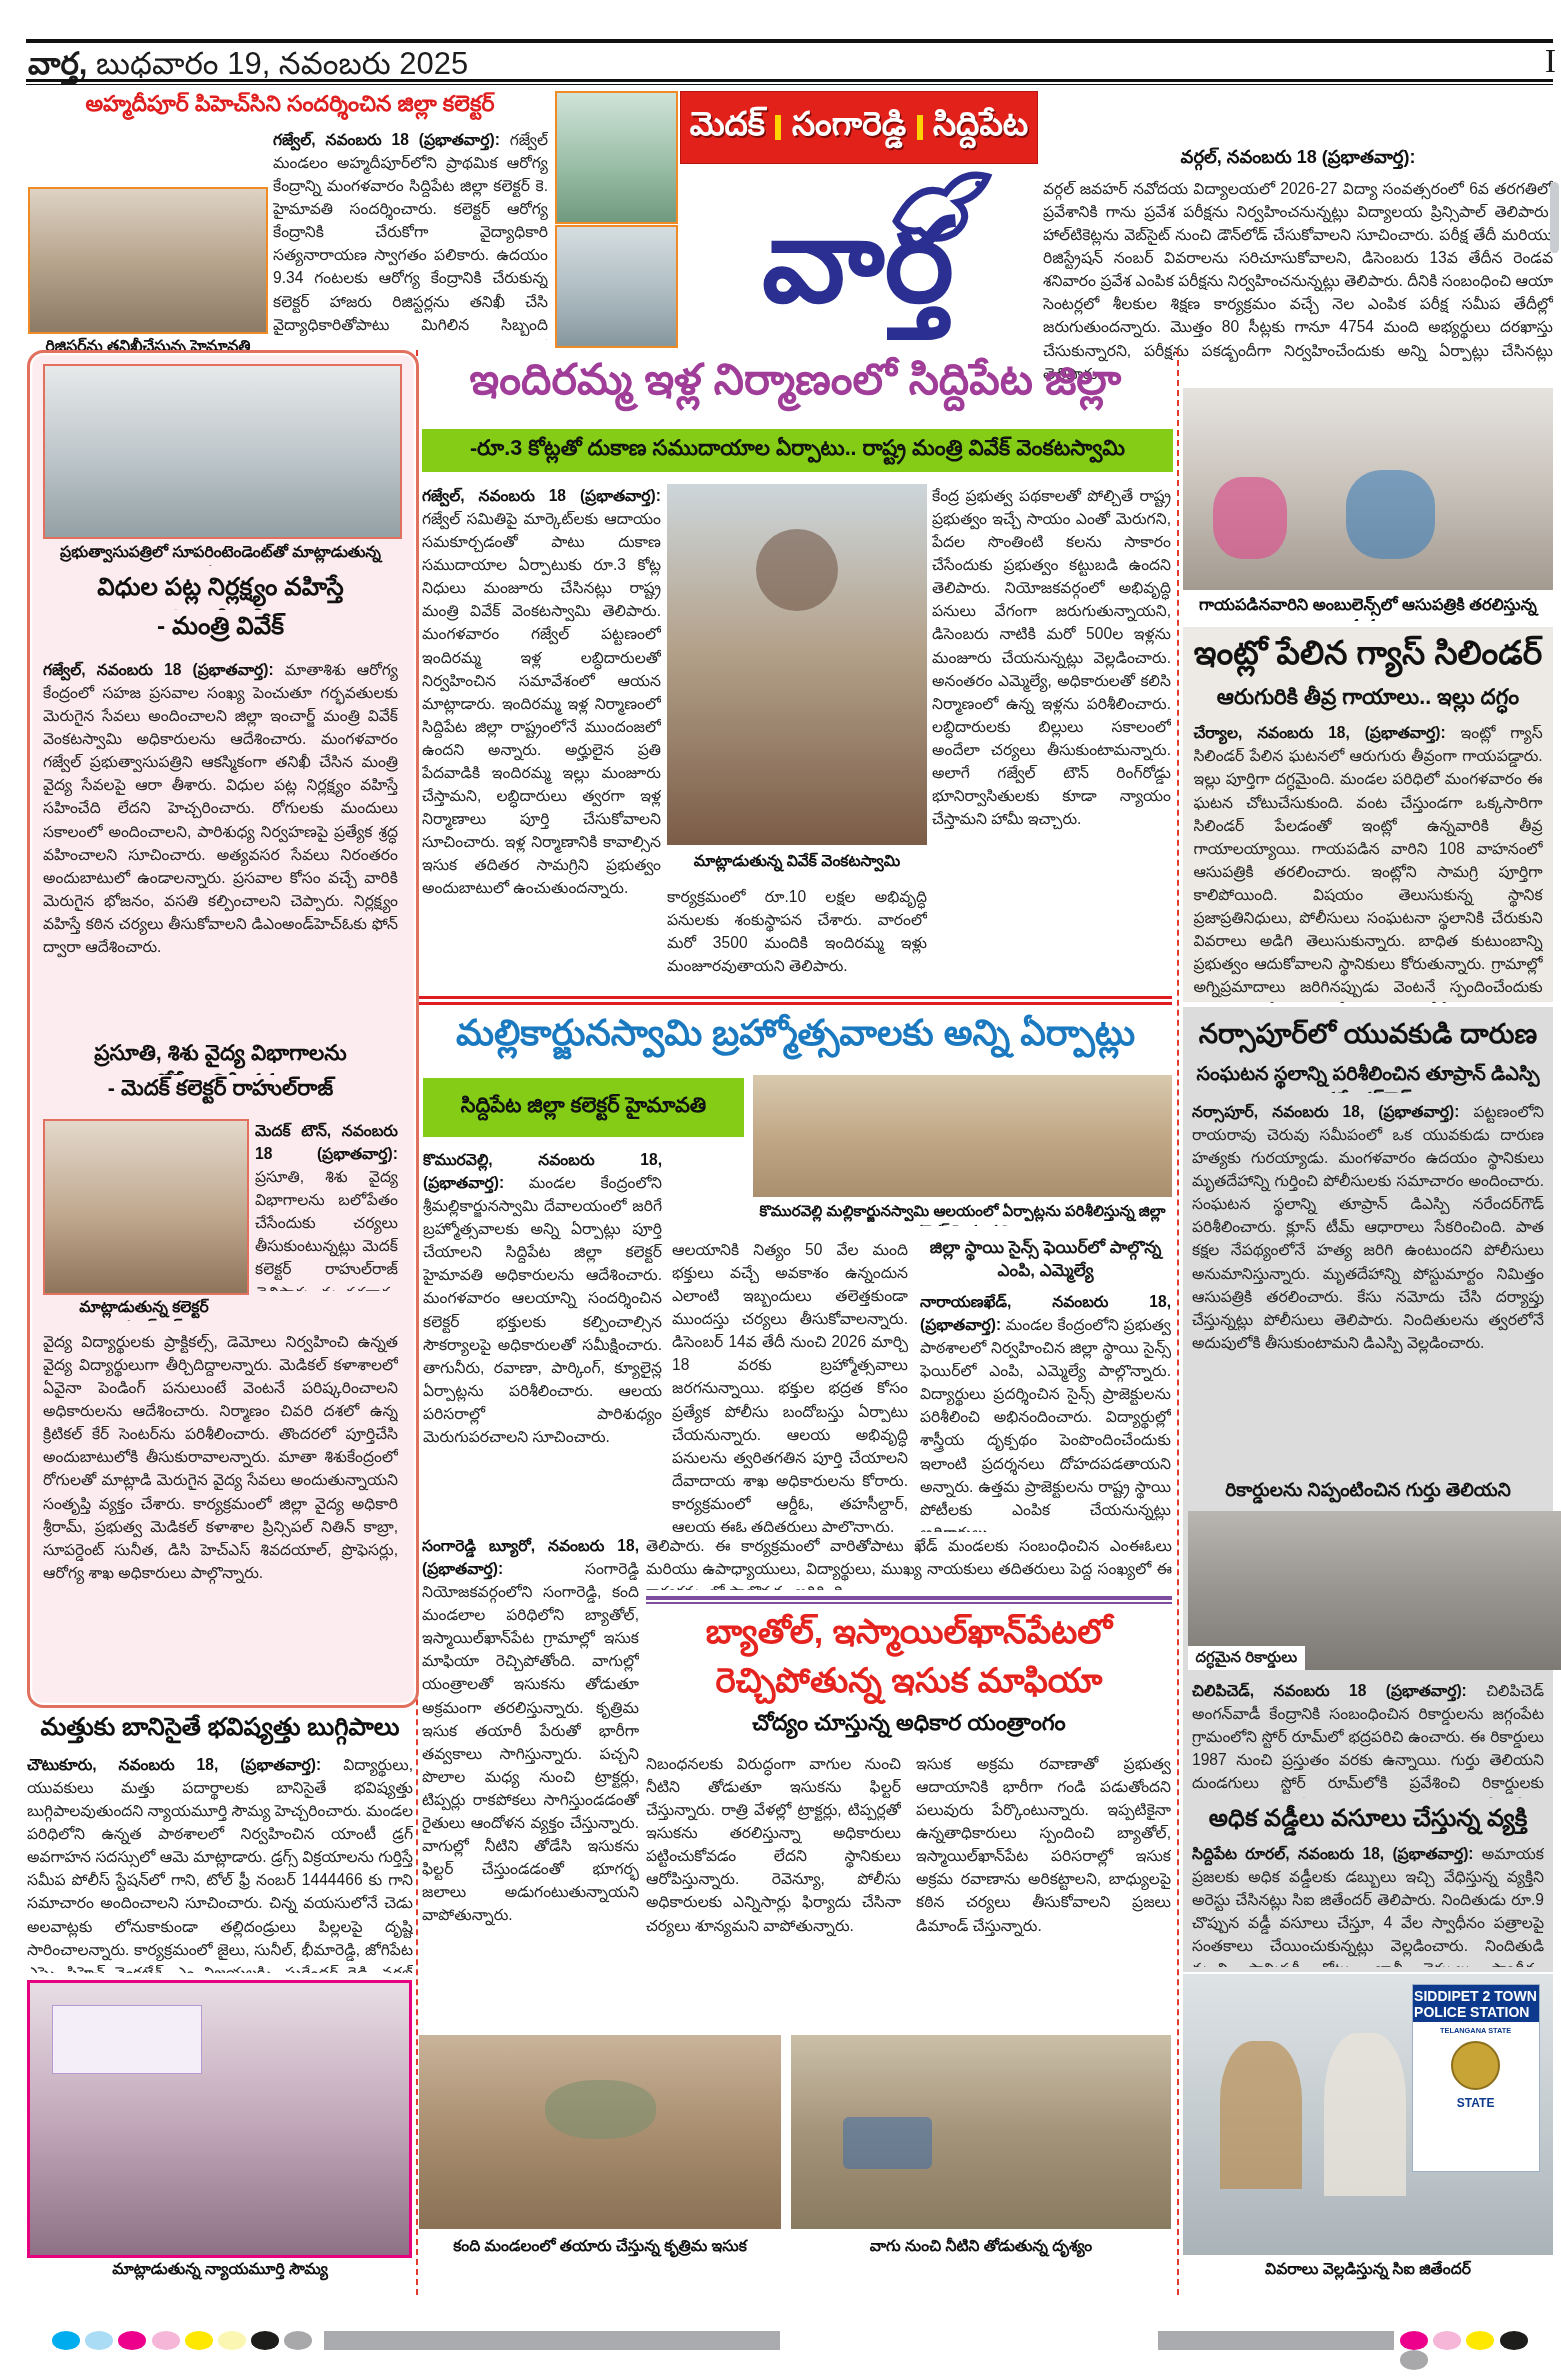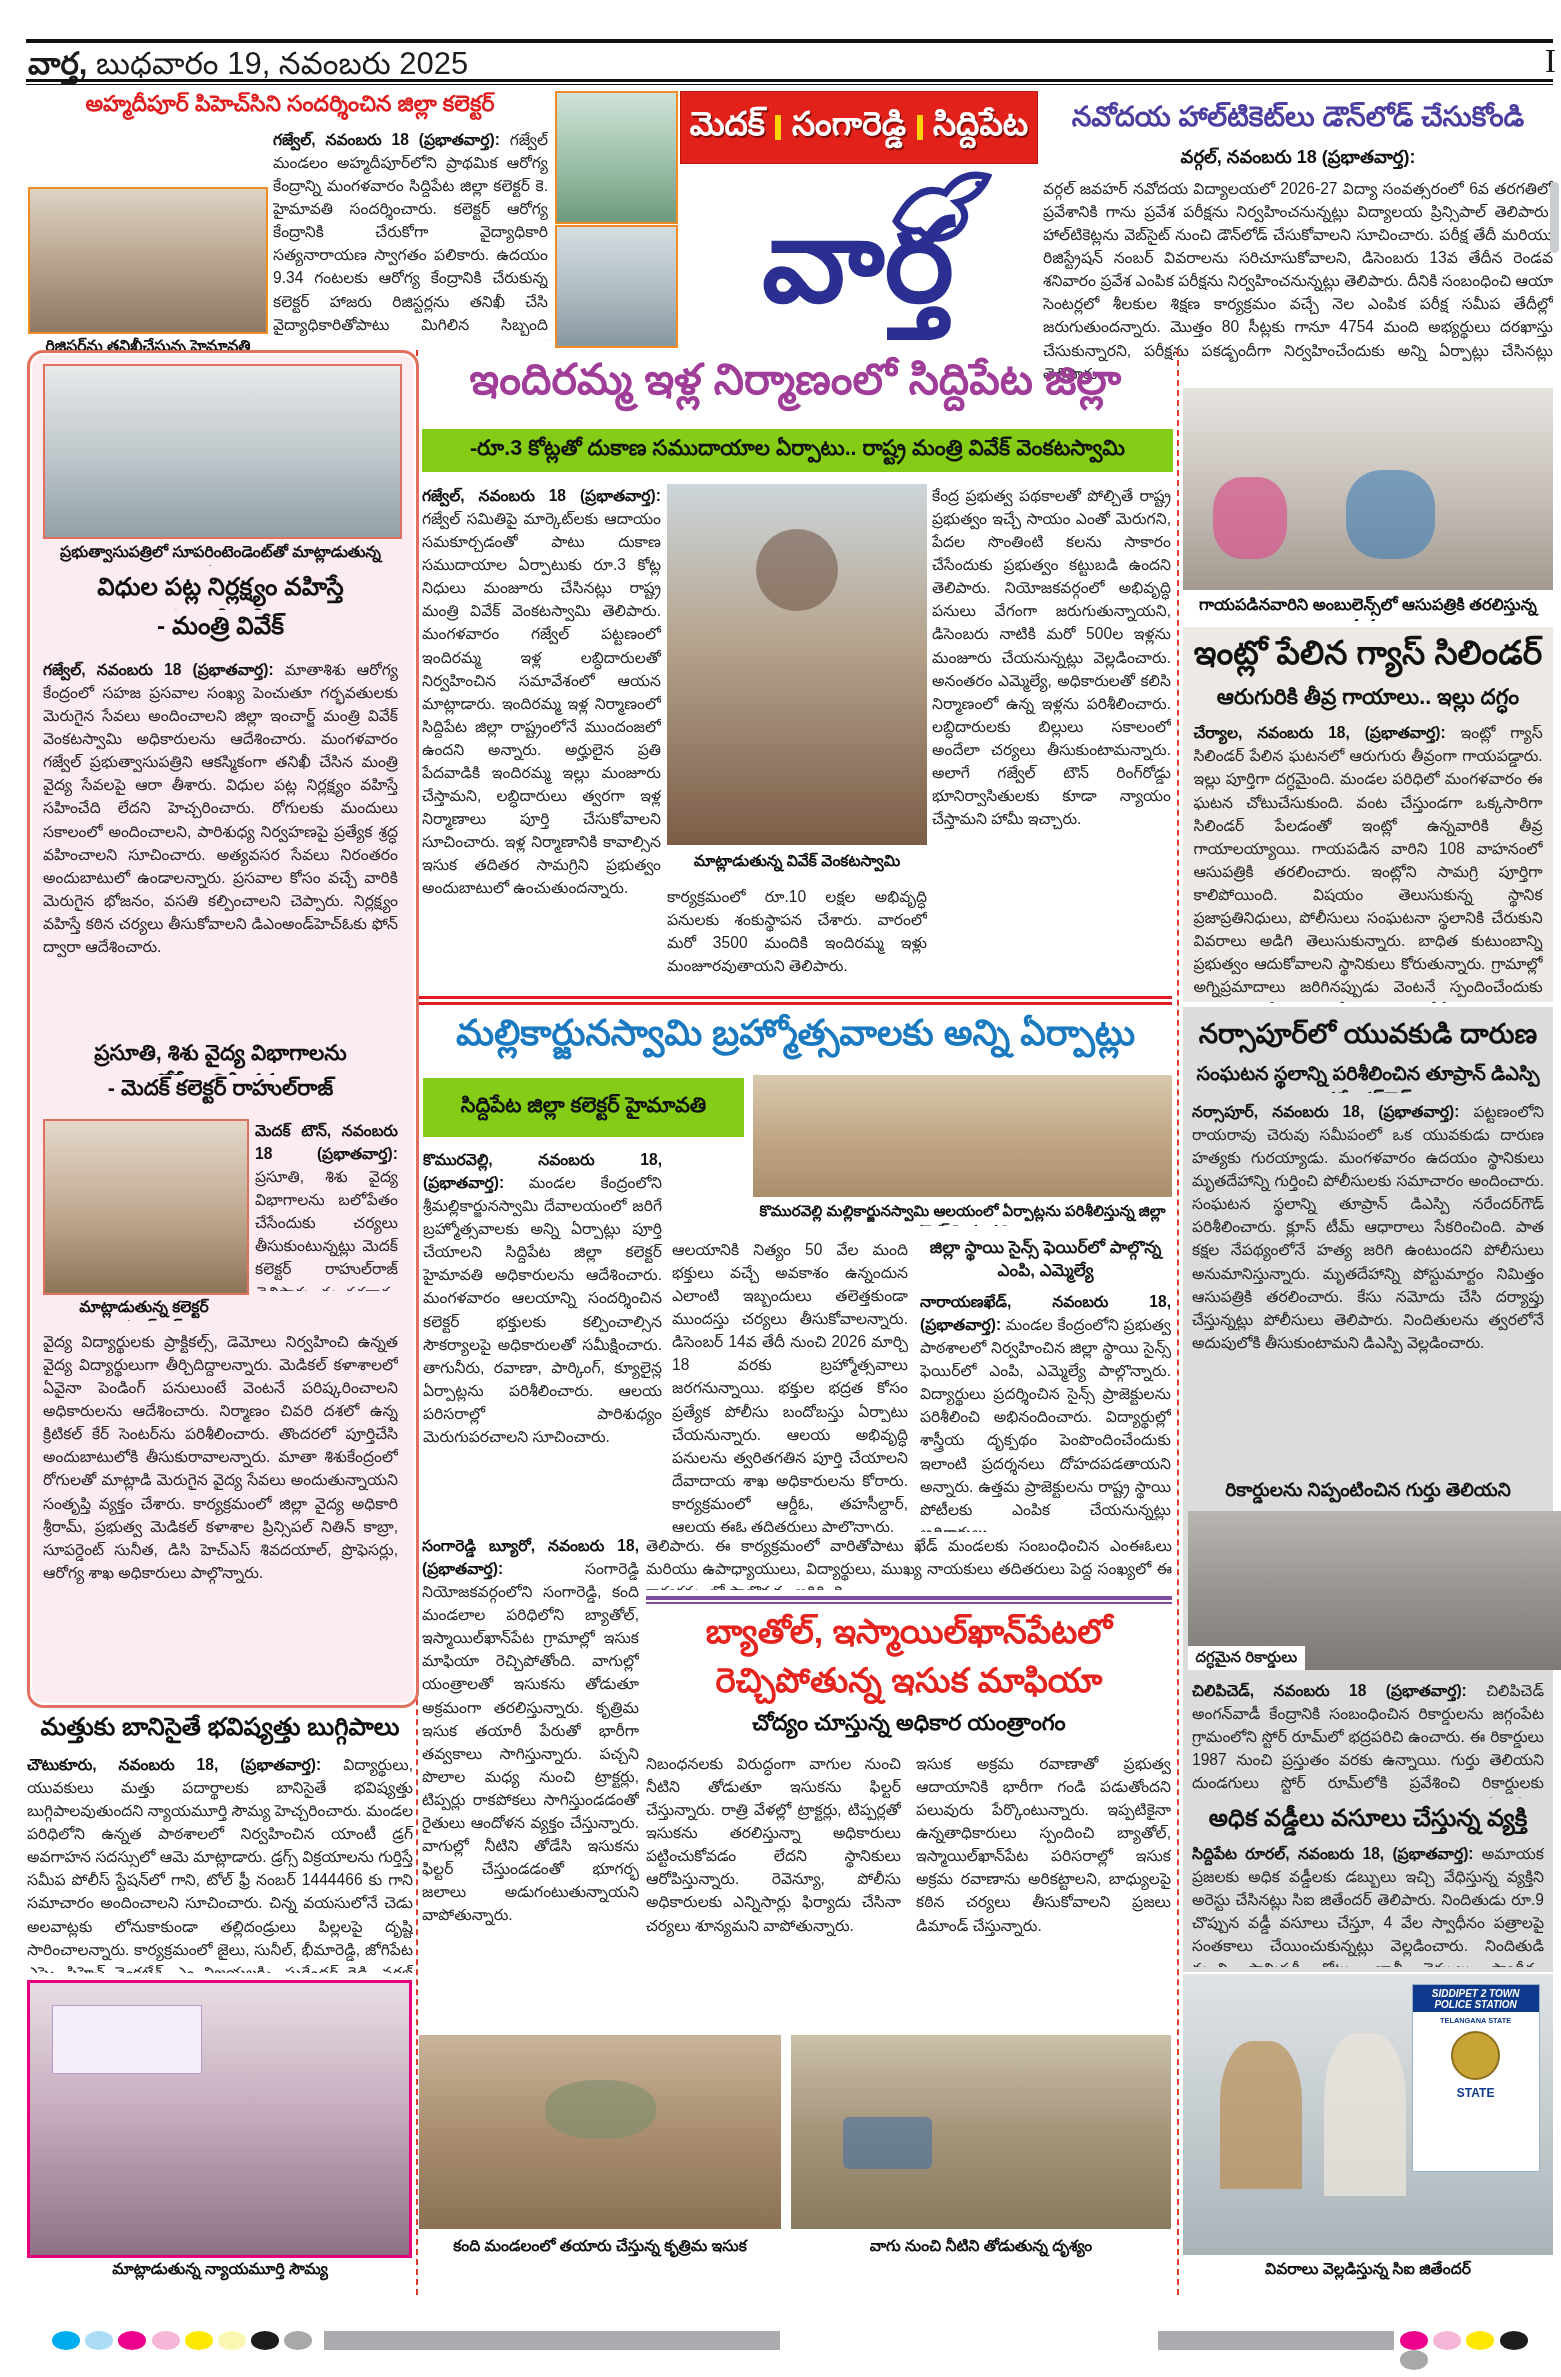--- a/index.html
+++ b/index.html
@@ -53,21 +53,20 @@
     <span style="color:#fff;font-weight:bold;font-size:33px;text-shadow:1.5px 1.5px 0 #7a0c0a;">సిద్దిపేట</span>
   </div>
   <div class="abs" style="left:680px;top:165px;width:356px;height:182px;">
     <svg viewBox="0 0 100 70" style="position:absolute;right:30px;top:0;width:126px;height:82px;">
       <path d="M10,48 Q28,14 52,24 Q66,4 88,10 Q80,28 62,32 Q76,44 60,58 Q42,68 30,56 Q16,58 10,48 Z" fill="#ffffff" stroke="#2b2f92" stroke-width="6"></path>
       <circle cx="80" cy="16" r="2.6" fill="#2b2f92"></circle>
     </svg>
     <div style="position:absolute;left:7.4px;top:37px;width:341px;height:141px;font-weight:bold;font-size:117px;line-height:1;color:#2b2f92;text-align:center;">వార్త</div>
   </div>
 
-  <div class="abs hl" style="left:1043px;top:101px;width:510px;height:39px;font-size:28px;color:#4b3fa0;">నవోదయ హాల్‌టికెట్‌లు డౌన్‌లోడ్ చేసుకోండి</div>
   <div class="abs hl" style="left:1043px;top:147px;width:510px;height:25px;font-size:18px;color:#111;">వర్గల్, నవంబరు 18 (ప్రభాతవార్త):</div>
   <div class="abs body-text" style="left:1043px;top:177px;width:510px;height:202px;">వర్గల్ జవహర్ నవోదయ విద్యాలయలో 2026-27 విద్యా సంవత్సరంలో 6వ తరగతిలో ప్రవేశానికి గాను ప్రవేశ పరీక్షను నిర్వహించనున్నట్లు విద్యాలయ ప్రిన్సిపాల్ తెలిపారు. హాల్‌టికెట్లను వెబ్‌సైట్ నుంచి డౌన్‌లోడ్ చేసుకోవాలని సూచించారు. పరీక్ష తేదీ మరియు రిజిస్ట్రేషన్ నంబర్ వివరాలను సరిచూసుకోవాలని, డిసెంబరు 13వ తేదీన రెండవ శనివారం ప్రవేశ ఎంపిక పరీక్షను నిర్వహించనున్నట్లు తెలిపారు. దీనికి సంబంధించి ఆయా సెంటర్లలో శీలకుల శిక్షణ కార్యక్రమం వచ్చే నెల ఎంపిక పరీక్ష సమీప తేదీల్లో జరుగుతుందన్నారు. మొత్తం 80 సీట్లకు గానూ 4754 మంది అభ్యర్థులు దరఖాస్తు చేసుకున్నారని, పరీక్షను పకడ్బందీగా నిర్వహించేందుకు అన్ని ఏర్పాట్లు చేసినట్లు తెలిపారు.</div>
 
   <div class="abs dashed-v" style="left:416px;top:350px;height:1945px;"></div>
   <div class="abs dashed-v" style="left:1177px;top:350px;height:1945px;"></div>
   <div class="abs" style="left:1550px;top:182px;width:9px;height:71px;background:#c9ccd0;border-radius:5.2px;"></div>
 
   <div class="abs hl" style="left:419px;top:355px;width:753px;height:64px;font-size:43px;color:#a03d98;">ఇందిరమ్మ ఇళ్ల నిర్మాణంలో సిద్దిపేట జిల్లా ముందంజ</div>
   <div class="abs blue-box" style="left:422px;top:429px;width:751px;height:43px;display:flex;align-items:center;justify-content:center;">
     <span style="font-weight:bold;font-size:21.5px;color:#121212;">-రూ.3 కోట్లతో దుకాణ సముదాయాల ఏర్పాటు.. రాష్ట్ర మంత్రి వివేక్ వెంకటస్వామి</span>
@@ -183,21 +182,21 @@
     <span class="dl">చిలిపిచెడ్, నవంబరు 18 (ప్రభాతవార్త):</span>
     <span>చిలిపిచెడ్ అంగన్‌వాడీ కేంద్రానికి సంబంధించిన రికార్డులను జగ్గంపేట గ్రామంలోని స్టోర్ రూమ్‌లో భద్రపరిచి ఉంచారు. ఈ రికార్డులు 1987 నుంచి ప్రస్తుతం వరకు ఉన్నాయి. గుర్తు తెలియని దుండగులు స్టోర్ రూమ్‌లోకి ప్రవేశించి రికార్డులకు నిప్పంటించారు. దీనిని గమనించిన అంగన్‌వాడీ టీచర్ సహనాజ్ బేగం పోలీసులకు ఫిర్యాదు చేశారు. పోలీసులు కేసు నమోదు చేసి దర్యాప్తు చేపడుతున్నారు.</span>
   </div>
   <div class="abs hl" style="left:1183px;top:1804px;width:370px;height:33px;font-size:24px;color:#111;">అధిక వడ్డీలు వసూలు చేస్తున్న వ్యక్తి అరెస్ట్</div>
   <div class="abs body-text" style="left:1192px;top:1842px;width:352px;height:125px;">
     <span class="dl">సిద్దిపేట రూరల్, నవంబరు 18, (ప్రభాతవార్త):</span>
     <span>అమాయక ప్రజలకు అధిక వడ్డీలకు డబ్బులు ఇచ్చి వేధిస్తున్న వ్యక్తిని అరెస్టు చేసినట్లు సిఐ జితేందర్ తెలిపారు. నిందితుడు రూ.9 చొప్పున వడ్డీ వసూలు చేస్తూ, 4 వేల స్వాధీనం పత్రాలపై సంతకాలు చేయించుకున్నట్లు వెల్లడించారు. నిందితుడి నుంచి ప్రామిసరీ నోట్లు, ఖాళీ చెక్కులు స్వాధీనం చేసుకున్నారు. బాధితులు ఎవరైనా ఉంటే పోలీసులకు ఫిర్యాదు చేయాలని సూచించారు. కేసు నమోదు చేసి నిందితుడిని రిమాండ్‌కు తరలించినట్లు సిఐ తెలిపారు.</span>
   </div>
   <div class="abs photo" style="left:1183px;top:1974px;width:370px;height:281px;background:linear-gradient(180deg,#dfe3e6 0%,#c2cace 55%,#aab3b8 100%);">
     <div class="poster" style="position:absolute;right:13.4px;top:10.4px;width:126px;height:186px;">
-      <div style="background:#0d3a8c;color:#fff;font-size:10px;font-weight:bold;text-align:center;padding:2.2px 1.5px;font-style:italic;">SIDDIPET 2 TOWN POLICE STATION</div>
+      <div style="background:#0d3a8c;color:#fff;font-size:14px;font-weight:bold;text-align:left;padding:2.2px 1.5px;">SIDDIPET 2 TOWN POLICE STATION</div>
       <div style="text-align:center;font-size:7.4px;color:#0d3a8c;font-weight:bold;margin-top:4.5px;">TELANGANA STATE</div>
       <div style="width:45px;height:45px;border-radius:50%;background:#c8a437;margin:6px auto;border:2.2px solid #8c6f1d;"></div>
       <div style="text-align:center;font-size:12px;color:#0d3a8c;font-weight:bold;">STATE</div>
     </div>
     <div style="position:absolute;left:37px;top:67px;width:82px;height:148px;border-radius:40% 40% 0 0;background:#b5843f;opacity:.6;"></div>
     <div style="position:absolute;left:141px;top:59px;width:82px;height:163px;border-radius:40% 40% 0 0;background:#e8e4da;opacity:.8;"></div>
   </div>
   <div class="abs cap" style="left:1183px;top:2259px;width:370px;height:24px;">వివరాలు వెల్లడిస్తున్న సిఐ జితేందర్</div>
 
   <div class="abs" style="left:52px;top:2331px;height:21px;"><span class="dot" style="background: rgb(0, 174, 239);"></span><span class="dot" style="background: rgb(170, 220, 245);"></span><span class="dot" style="background: rgb(236, 0, 140);"></span><span class="dot" style="background: rgb(246, 182, 216);"></span><span class="dot" style="background: rgb(255, 232, 0);"></span><span class="dot" style="background: rgb(251, 246, 178);"></span><span class="dot" style="background: rgb(29, 29, 27);"></span><span class="dot" style="background: rgb(168, 168, 171);"></span></div>

